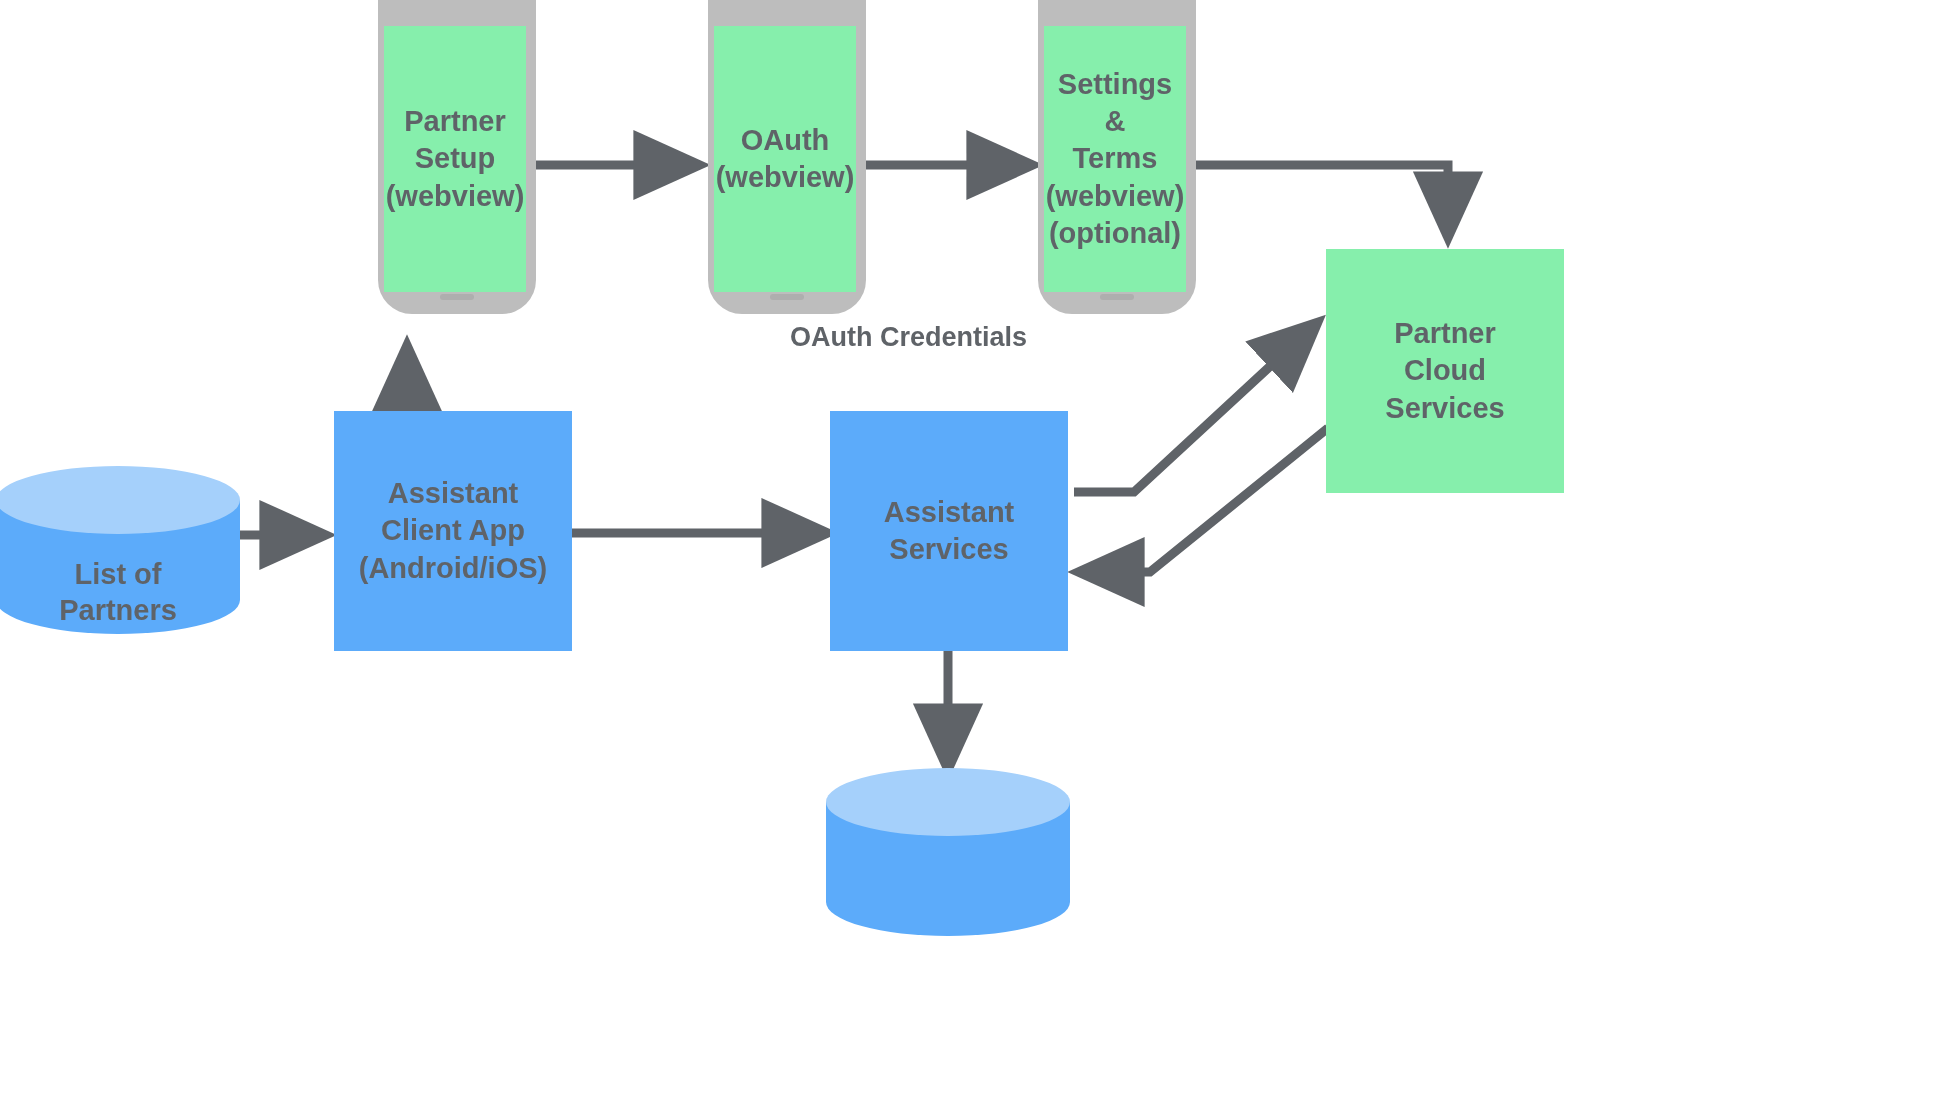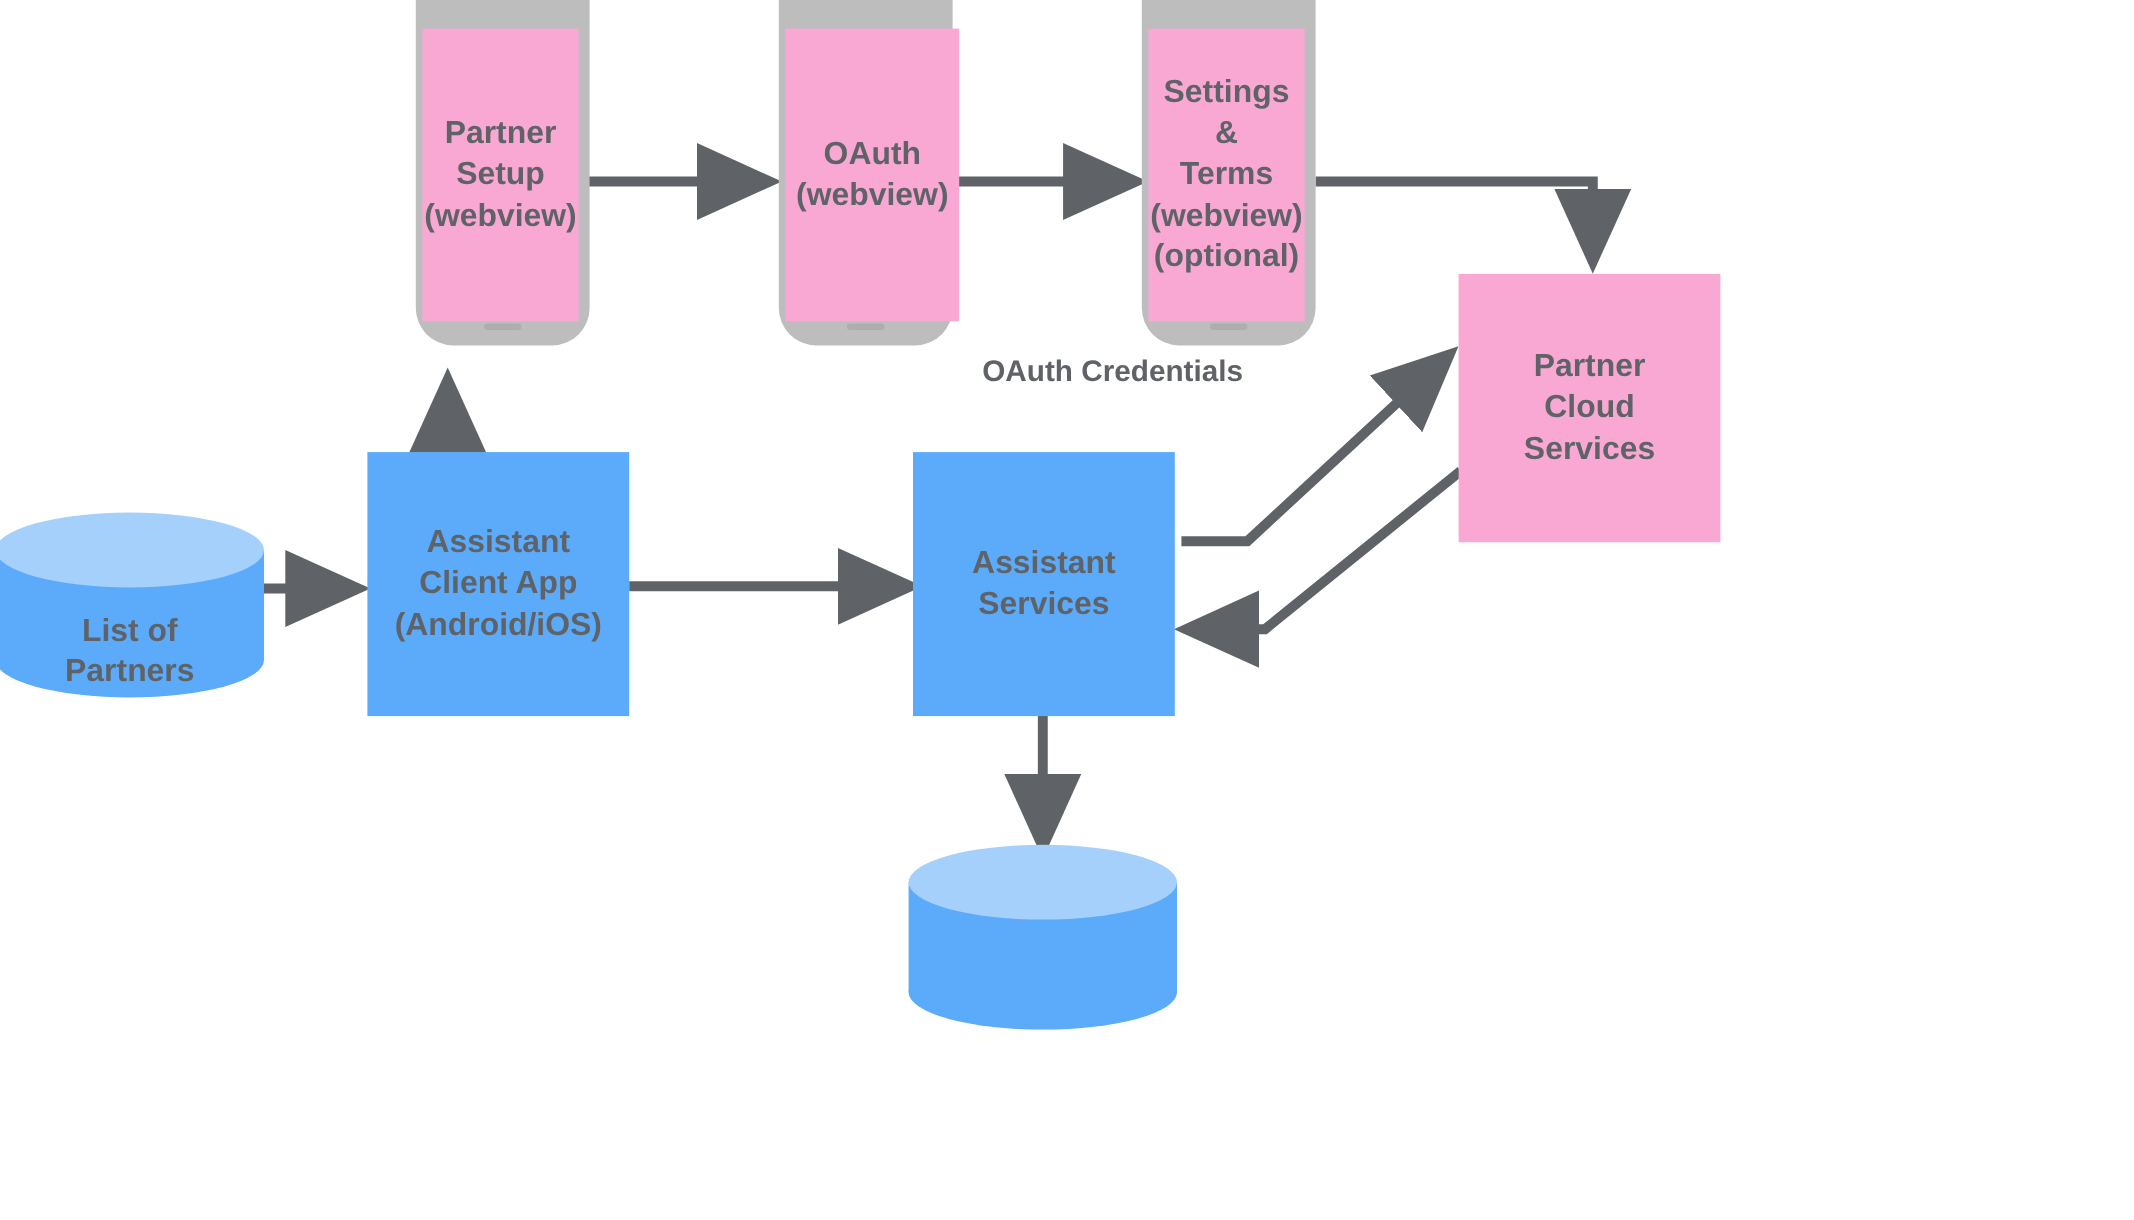--- a/index.html
+++ b/index.html
@@ -47,21 +47,21 @@
     left: 50%;
     transform: translateX(-50%);
     width: 34px;
     height: 6px;
     border-radius: 3px;
     background: #aeaeae;
   }
 
   
   .yellow {
-    background: #f9a8d4;
+    background: #86efac;
   }
   .blue {
     background: #5cabfa;
   }
 
   
   .cyl {
     position: absolute;
   }
   .cyl .cyl-body {
@@ -110,21 +110,21 @@
     width: 1940px;
     height: 1109px;
     pointer-events: none;
   }
 
   .edge-label {
     position: absolute;
     color: #5f6368;
     font-weight: bold;
     white-space: pre-line;
-    text-align: right;
+    text-align: left;
   }
 </style>
 </head>
 <body>
 
 <div id="canvas">
 
   <svg id="arrows" viewBox="0 0 1940 1109" xmlns="http://www.w3.org/2000/svg">
     <defs>
       <marker id="ah" markerWidth="9" markerHeight="9" refX="7.4" refY="4.5" orient="auto" markerUnits="strokeWidth">
@@ -163,21 +163,21 @@
 
   <div class="phone" style="left:1038px; top:-38px; width:158px; height:352px;">
 
     <div class="phone-home"></div>
   </div>
 
   <div class="node yellow" style="left:384px; top:26px; width:142px; height:266px; font-size:29px;">Partner
 Setup
 (webview)</div>
 
-  <div class="node yellow" style="left:714px; top:26px; width:158px; height:266px; font-size:29px;">OAuth
+  <div class="node yellow" style="left:714px; top:26px; width:142px; height:266px; font-size:29px;">OAuth
 (webview)</div>
 
   <div class="node yellow" style="left:1044px; top:26px; width:142px; height:266px; font-size:29px;">Settings &amp;
 Terms
 (webview)
 (optional)</div>
 
   <div class="node yellow" style="left:1326px; top:249px; width:238px; height:244px; font-size:29px;">Partner
 Cloud
 Services</div>

